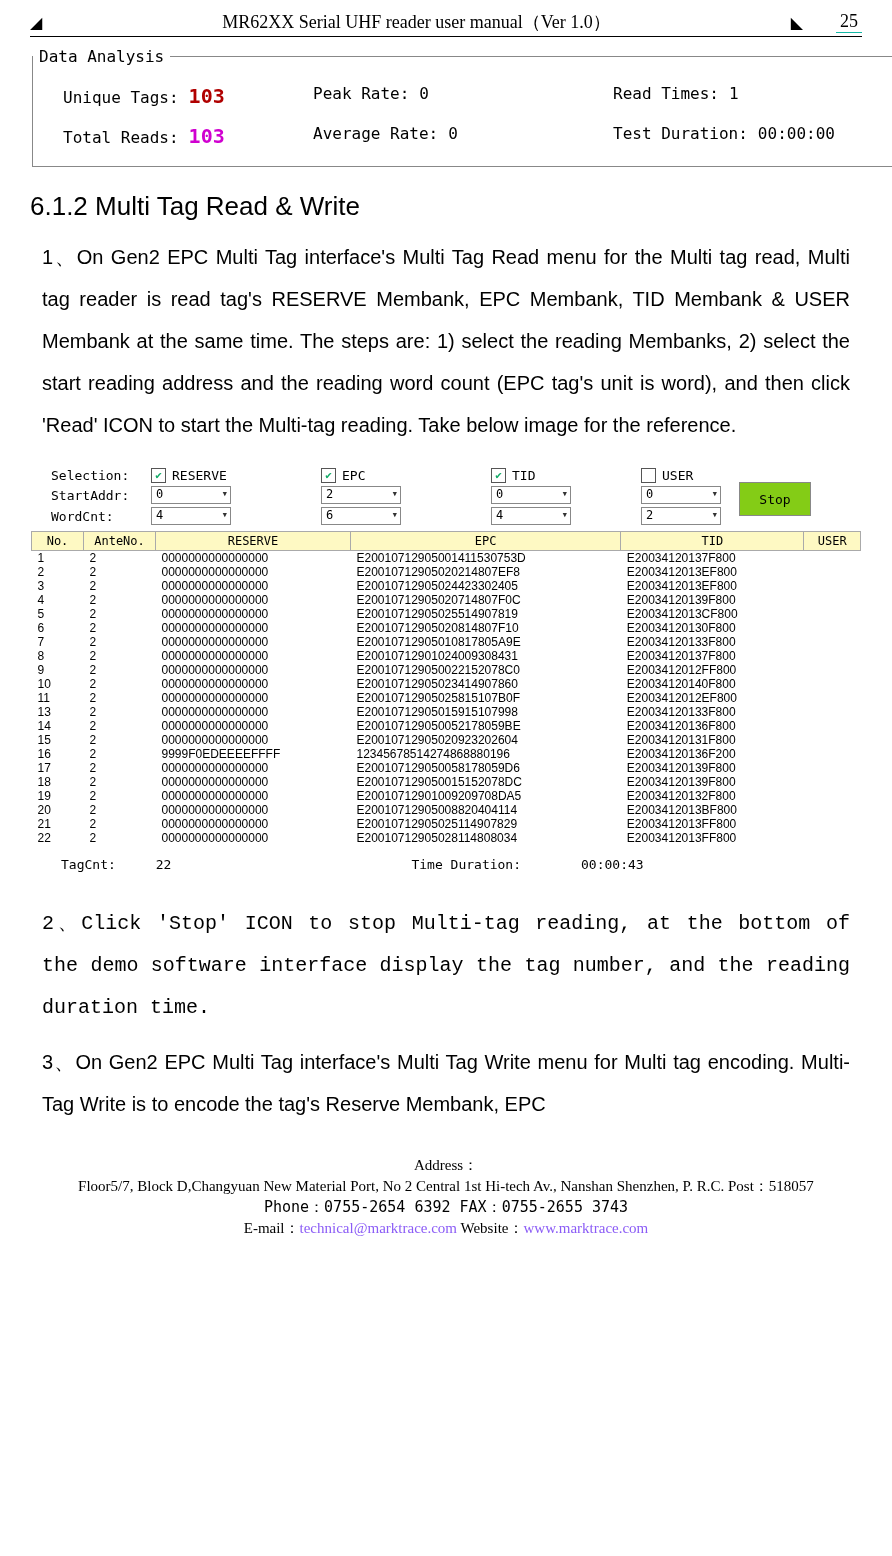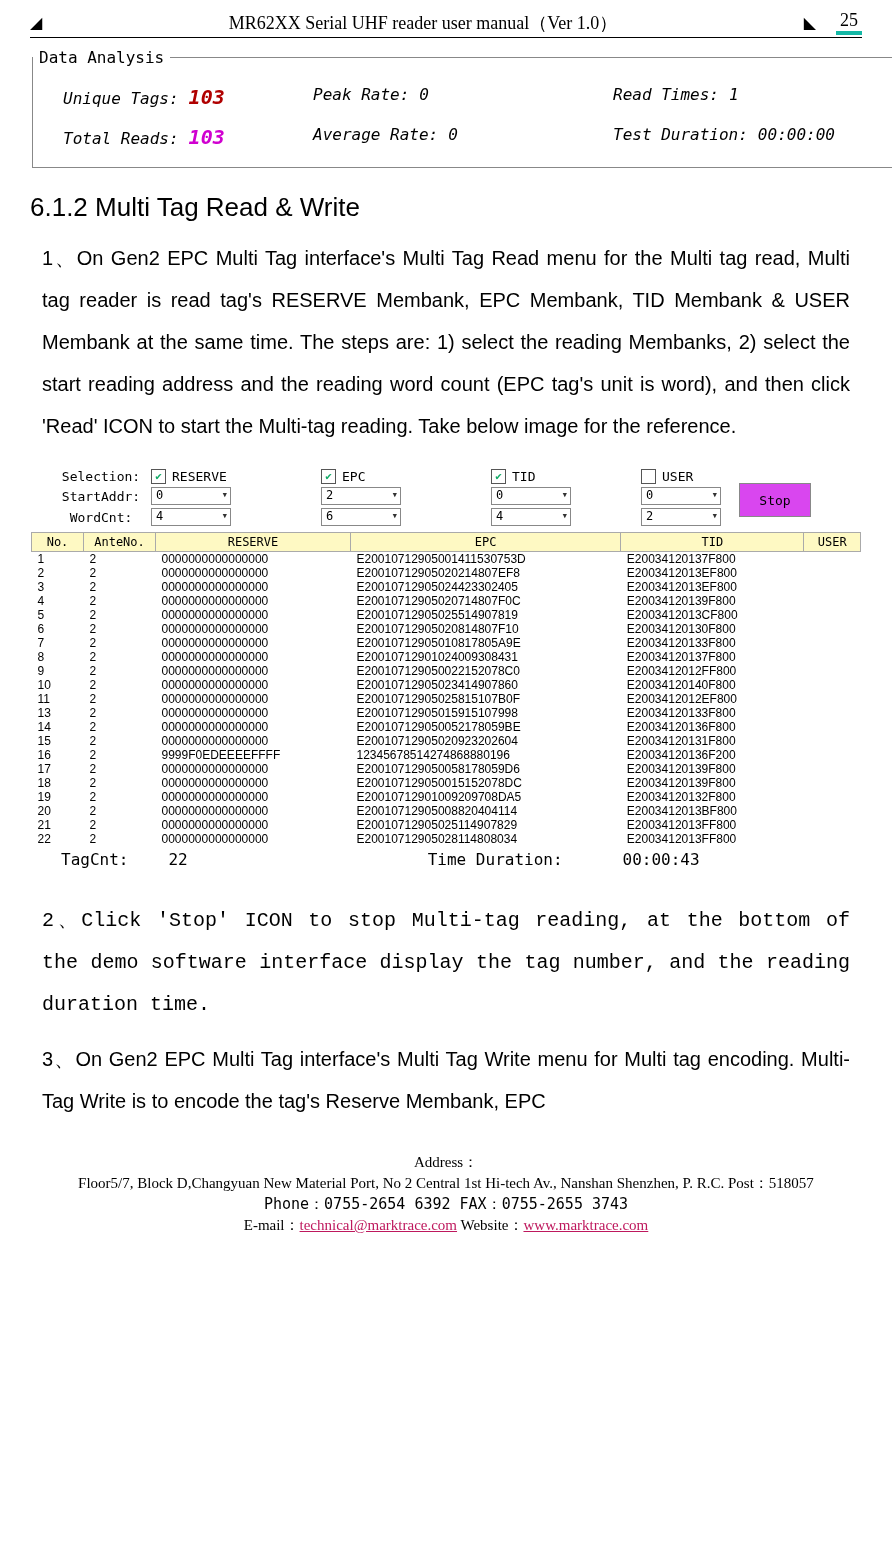--- a/index.html
+++ b/index.html
@@ -18,41 +18,41 @@
     align-items: center;
     border-bottom: 1px solid #000;
     font-size: 18px;
     padding-bottom: 2px;
   }
   .header-title {
     flex: 1;
     text-align: center;
   }
   .header-page {
-    border-bottom: 4px solid #14b8a6;
+    border-bottom: 1px solid #14b8a6;
     padding: 0 4px;
+    margin-left: 13px;
   }
   .tri-left, .tri-right {
     font-size: 16px;
   }
   fieldset.data-analysis {
     margin-top: 10px;
     border: 1px solid #888;
     padding: 10px 0 10px 0;
   }
   fieldset.data-analysis legend {
     font-family: "SimSun", monospace;
     font-size: 16px;
     padding: 0 6px;
   }
   .da-row {
     display: flex;
     justify-content: flex-end;
     padding: 8px 30px;
-    font-style: italic;
   }
   .da-cell {
     font-family: "SimSun", monospace;
     font-size: 16px;
     display: flex;
     align-items: baseline;
   }
   .da-cell.c1 { width: 250px; }
   .da-cell.c2 { width: 300px; }
   .da-cell.c3 { width: 250px; }
@@ -77,21 +77,21 @@
     margin-top: 6px;
     padding: 6px 0 0 0;
   }
   .sel-row {
     display: flex;
     align-items: center;
     font-family: "SimSun", monospace;
     font-size: 13px;
     margin: 3px 20px;
   }
-  .sel-label { width: 100px; text-align: center; }
+  .sel-label { width: 100px; }
   .sel-col { width: 170px; display: flex; align-items: center; }
   .sel-col.small { width: 150px; }
   .cb { width: 13px; height: 13px; border: 1px solid #555; background: #fff; margin-right: 6px; display: inline-flex; align-items: center; justify-content: center; font-size: 11px; color: #1a6; }
   .combo {
     border: 1px solid #888;
     width: 60px;
     height: 16px;
     font-size: 12px;
     padding: 0 14px 0 4px;
     position: relative;
@@ -99,21 +99,21 @@
   }
   .combo::after {
     content: "▾";
     position: absolute;
     right: 2px;
     top: 0;
     font-size: 11px;
     color: #333;
   }
   .stop-btn {
-    background: #d946ef;
+    background: #84cc16;
     border: 1px solid #888;
     width: 70px;
     height: 32px;
     font-family: "SimSun", monospace;
     font-size: 13px;
     display: flex;
     align-items: center;
     justify-content: center;
     margin-left: auto;
     margin-right: 30px;
@@ -137,34 +137,34 @@
   table.tagtable td {
     padding: 0 6px;
     font-size: 12px;
     white-space: nowrap;
   }
   table.tagtable td.no { width: 40px; }
   table.tagtable td.ante { width: 60px; }
   .sum-row {
     display: flex;
     font-family: "SimSun", monospace;
-    font-size: 16px;
-    margin: 4px 30px 6px 30px;
+    font-size: 13px;
+    margin: 12px 30px 6px 30px;
   }
   .sum-row .l1 { margin-right: 40px; }
   .sum-row .v1 { margin-right: 240px; }
   .sum-row .l2 { margin-right: 60px; }
   .footer {
     text-align: center;
     font-size: 15px;
     margin-top: 30px;
     line-height: 1.4;
   }
   .footer .small { font-family: "SimSun", monospace; font-size: 15px; }
-  a.link { color: #be185d; text-decoration: underline; }
+  a.link { color: #8b5cf6; }
 </style>
 </head>
 <body>
 
 <div class="page">
 
   <div class="header">
     <span class="tri-left">◢</span>
     <span class="header-title">MR62XX Serial UHF reader user manual（Ver 1.0）</span>
     <span class="tri-right">◣</span>

